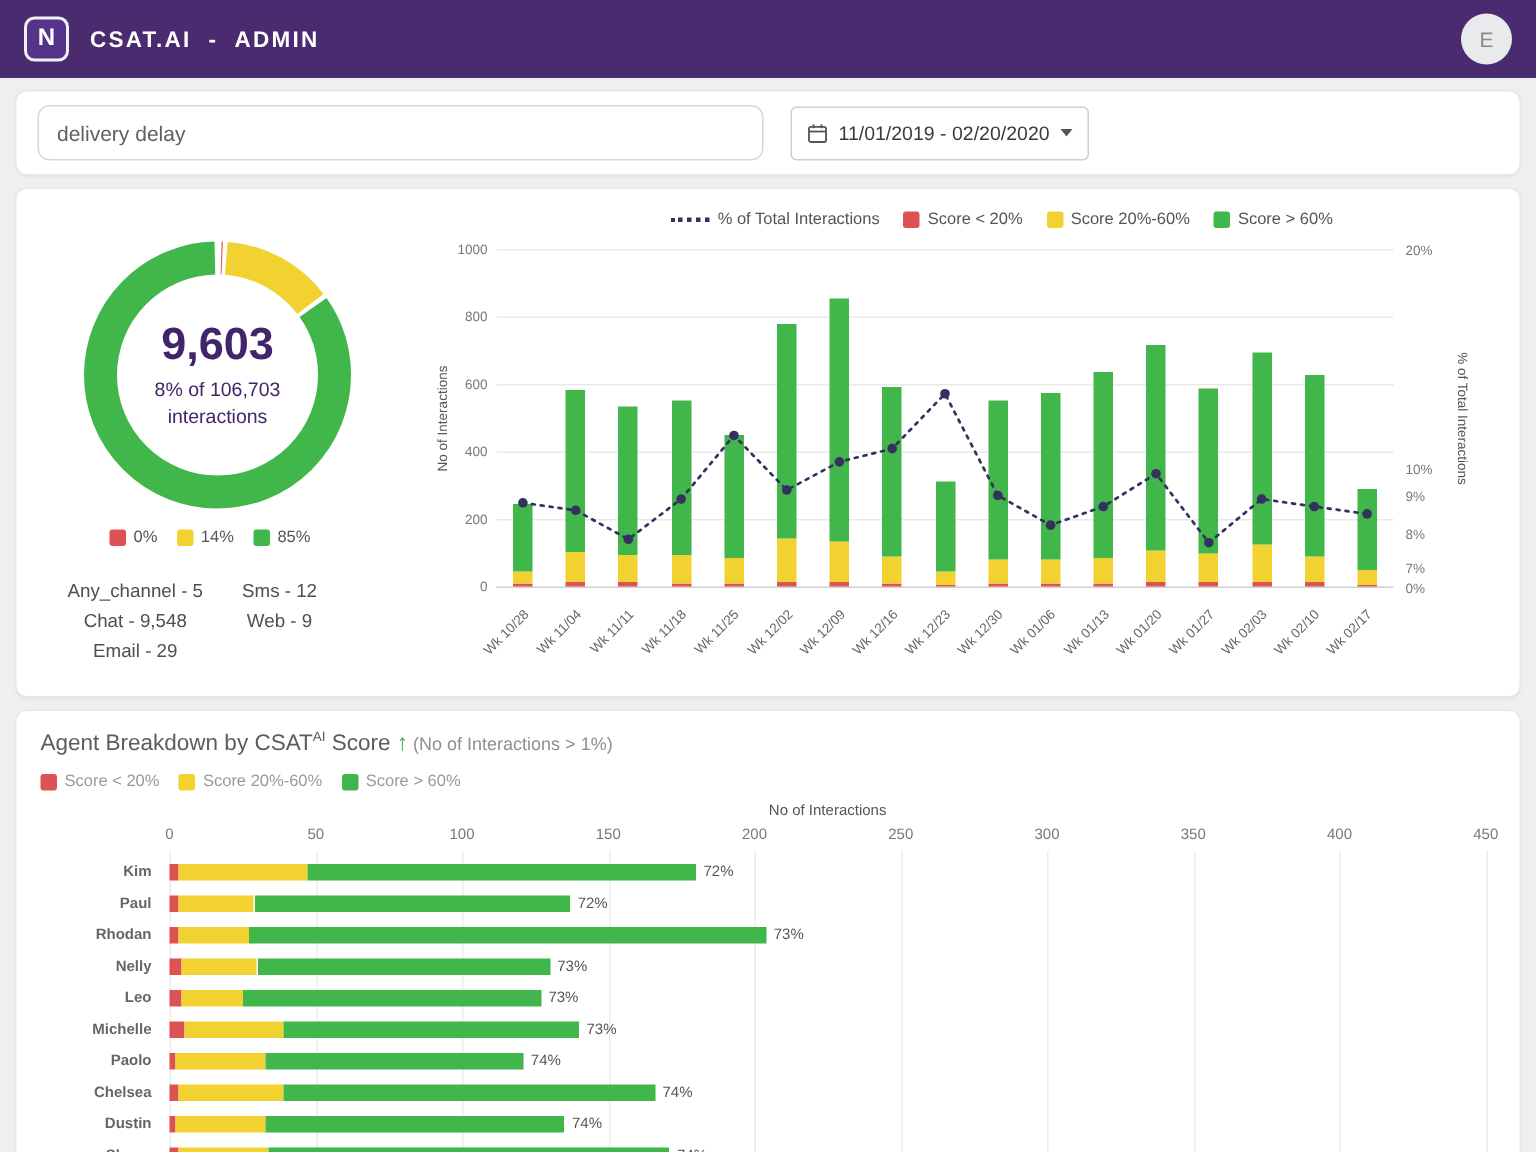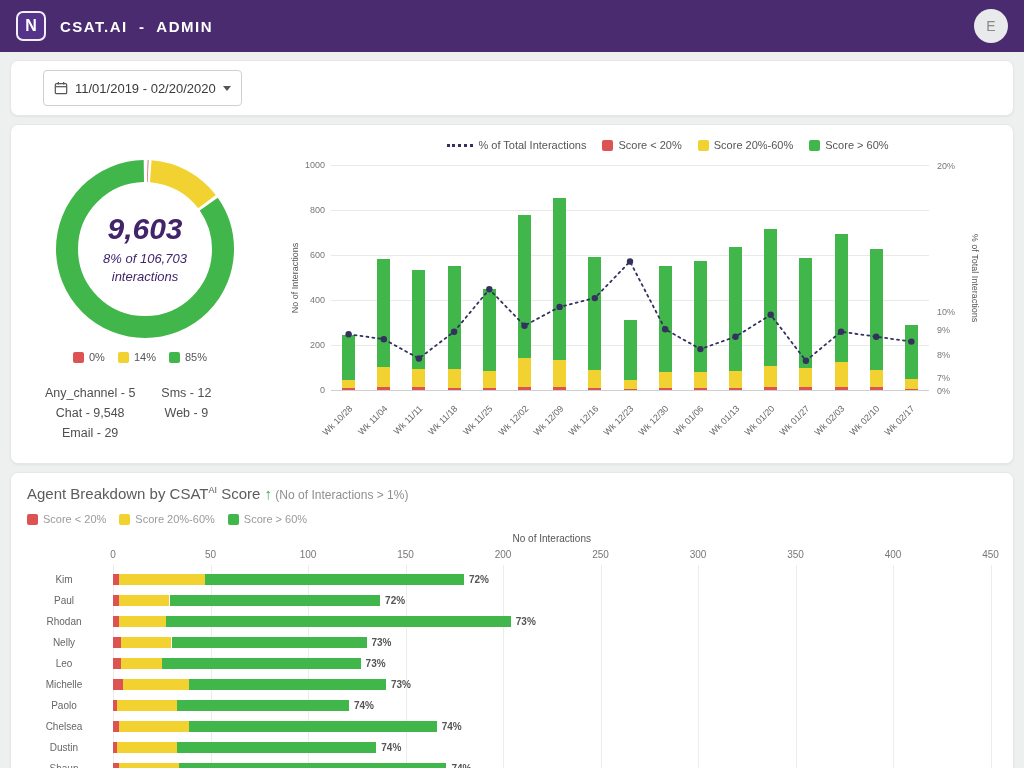--- a/index.html
+++ b/index.html
@@ -16,21 +16,21 @@
   .search-input{width:484px;height:37px;border:1px solid #d8d8d8;border-radius:8px;padding:0 12px;font-size:14px;
                 color:#606060;outline:none;font-family:"Liberation Sans",sans-serif;background:#fff;}
   .datepicker{margin-left:18px;height:36px;border:1px solid #cfcfcf;border-radius:4px;display:flex;align-items:center;
               gap:7px;padding:0 10px;font-size:13px;color:#3a3a3a;background:#fff;cursor:pointer;}
   .caret{width:0;height:0;border-left:4px solid transparent;border-right:4px solid transparent;border-top:5px solid #555;}
   .search-btn{margin-left:18px;width:128px;height:36px;background:#533480;color:#fff;border:none;border-radius:6px;
               font-size:14px;cursor:pointer;font-family:"Liberation Sans",sans-serif;}
   .card{margin:8px 10px;background:#fff;border:1px solid #e7e7e7;border-radius:8px;box-shadow:0 1px 2px rgba(0,0,0,.05);}
   .main-card{padding:10px;display:flex;height:340px;}
   .donut-col{width:252px;flex:none;padding-top:24px;padding-left:18px;}
-  .donut-wrap{position:relative;width:180px;height:180px;margin-left:16px;font-style:italic;}
+  .donut-wrap{position:relative;width:180px;height:180px;margin-left:16px;}
   .donut-center{position:absolute;inset:0;display:flex;flex-direction:column;align-items:center;justify-content:center;
                 text-align:center;color:#42246b;}
   .donut-value{font-size:30px;font-weight:bold;}
   .donut-cap{font-size:13px;margin-top:4px;line-height:1.35;}
   .donut-legend{display:flex;gap:13px;margin:12px 0 0 34px;font-size:11px;color:#555;align-items:center;}
   .lg-item{display:flex;align-items:center;gap:5px;white-space:nowrap;}
   .lg-sq{width:11px;height:11px;border-radius:2px;flex:none;}
   .dots-sample{width:26px;border-top:3px dotted #34315f;flex:none;}
   .channels{display:flex;gap:26px;margin:20px 0 0 6px;font-size:12.5px;color:#4f4f4f;}
   .channels .ch-line{line-height:1.6;text-align:center;}
@@ -49,34 +49,35 @@
   .agent-card{padding:12px 16px;height:400px;overflow:hidden;}
   .agent-title{font-size:15px;color:#5c5c5c;}
   .agent-title sup{font-size:9px;}
   .agent-arrow{color:#3fae49;font-weight:bold;cursor:pointer;}
   .agent-note{font-size:12px;color:#8f8f8f;margin-top:48px;}
   .agent-legend{display:flex;gap:13px;align-items:center;margin-top:9px;font-size:11px;color:#9a9a9a;height:16px;}
   .agent-chart{position:relative;margin-top:6px;width:100%;}
   .a-xlabel{position:absolute;font-size:10px;color:#555;text-align:center;}
   .a-tick{position:absolute;font-size:10px;color:#777;transform:translateX(-50%);}
   .a-grid{position:absolute;width:1px;background:#ececec;}
-  .a-name{position:absolute;font-size:10px;color:#666;text-align:center;width:74px;}
+  .a-name{position:absolute;font-size:10px;color:#666;text-align:right;width:74px;font-weight:bold;}
   .a-seg{position:absolute;height:11px;}
-  .a-pct{position:absolute;font-size:10px;color:#555;font-weight:bold;}
+  .a-pct{position:absolute;font-size:10px;color:#555;}
 </style>
 </head>
 <body>
 
 <div class="header">
   <div class="logo">N</div>
   <div class="htitle">CSAT.AI  -  ADMIN</div>
   <div class="avatar">E</div>
 </div>
 
 <div class="search-card">
+  <input class="search-input" value="delivery delay" style="">
   <div class="datepicker">
     <svg width="14" height="14" viewBox="0 0 16 16">
       <rect x="1.5" y="3" width="13" height="11.5" rx="1.5" fill="none" stroke="#555" stroke-width="1.4"></rect>
       <line x1="1.5" y1="6.5" x2="14.5" y2="6.5" stroke="#555" stroke-width="1.4"></line>
       <line x1="5" y1="1" x2="5" y2="4" stroke="#555" stroke-width="1.4"></line>
       <line x1="11" y1="1" x2="11" y2="4" stroke="#555" stroke-width="1.4"></line>
     </svg>
     <span>11/01/2019 - 02/20/2020</span>
     <span class="caret"></span>
   </div>

